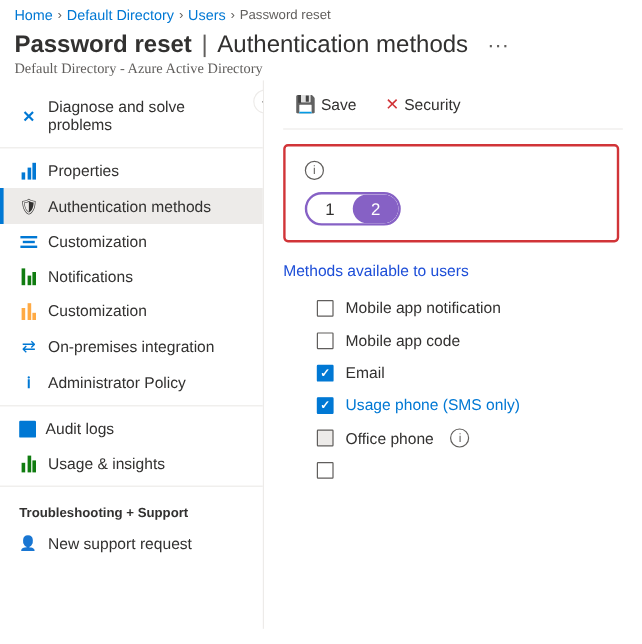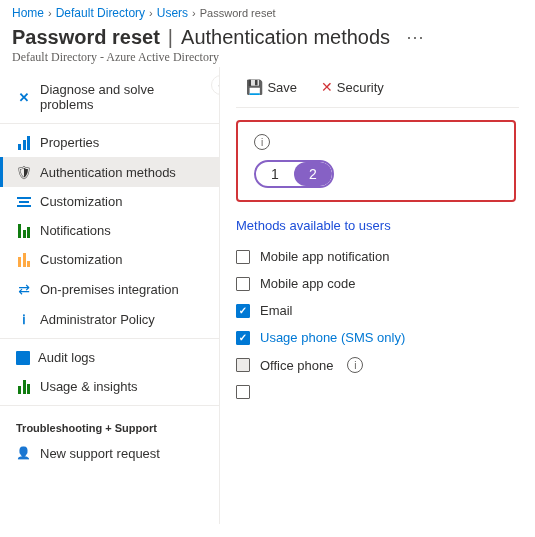--- a/index.html
+++ b/index.html
@@ -237,20 +237,21 @@
       font-weight: 400;
       color: #1d4ed8;
       margin-bottom: 10px;
     }
 
     .method-item {
       display: flex;
       align-items: center;
       gap: 10px;
       padding: 6px 0;
+      margin-left: 28px;
     }
     .method-label {
       font-size: 13px;
       color: #323130;
     }
     .method-label.highlighted {
       color: #0078d4;
     }
 
     

